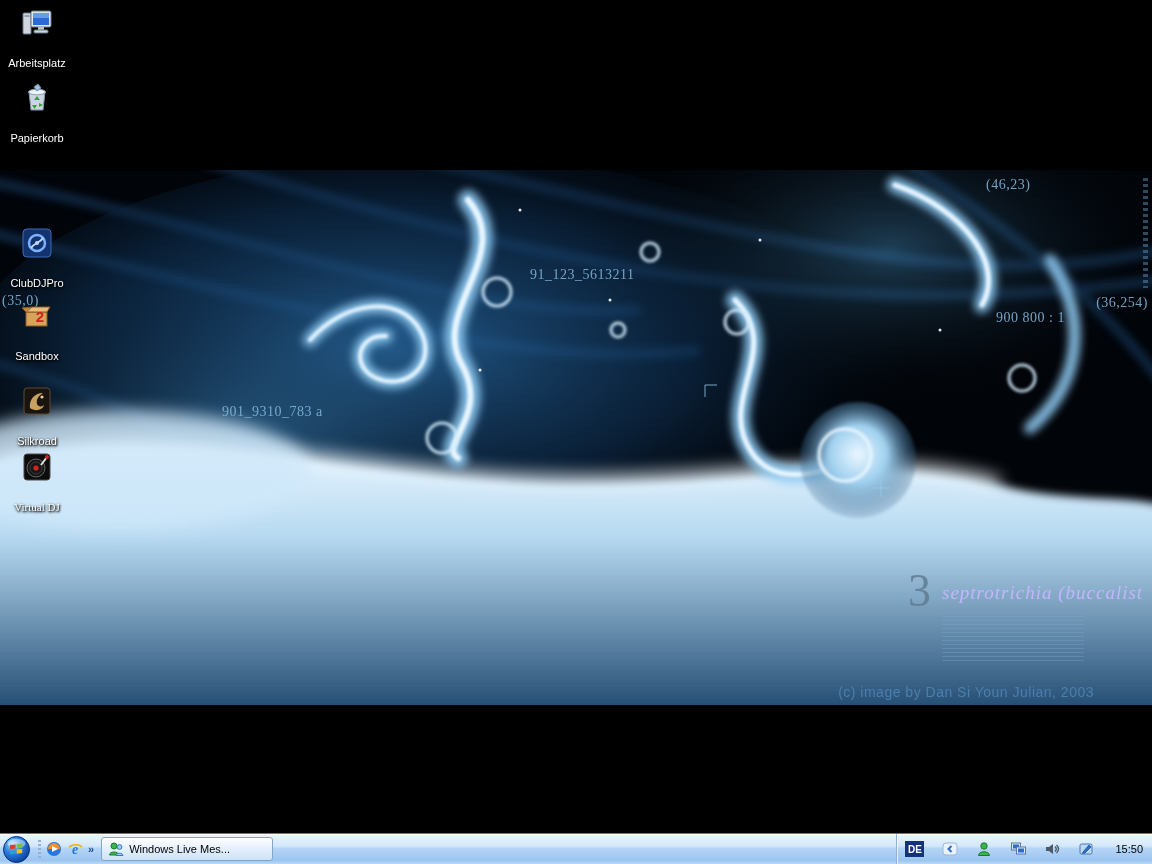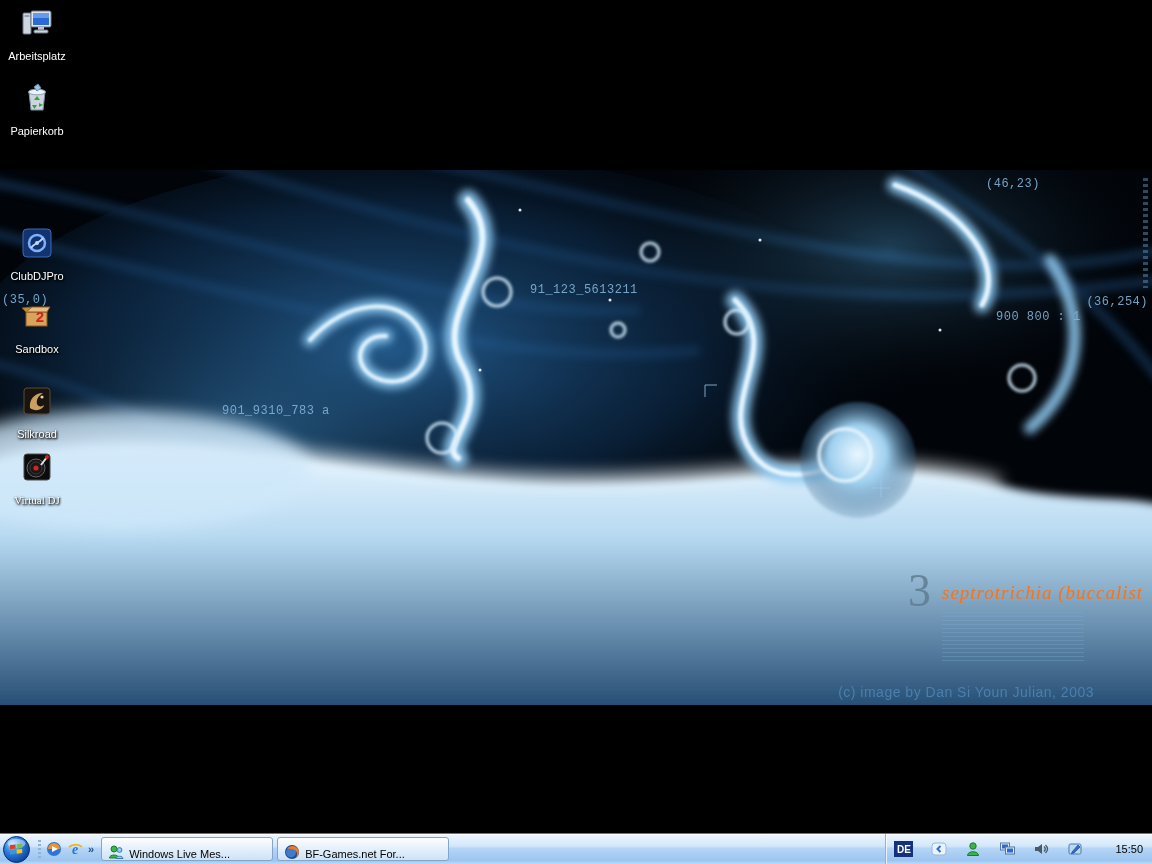--- a/index.html
+++ b/index.html
@@ -8,58 +8,58 @@
 
   
   #desktop{position:absolute;left:0;top:0;width:1152px;height:834px;background:#000;overflow:hidden;}
 
   .wallpaper{position:absolute;left:0;top:170px;width:1152px;height:535px;}
   .wp-svg{position:absolute;left:0;top:0;}
 
   .wp-glyph{position:absolute;left:908px;top:398px;font-family:"Liberation Serif",serif;
     font-size:46px;color:#5f7d92;opacity:.85;line-height:1;}
   .wp-title{position:absolute;left:942px;top:412px;font-family:"Liberation Serif",serif;
-    font-style:italic;font-size:19px;color:#f97316;letter-spacing:1px;white-space:nowrap;}
+    font-style:italic;font-size:19px;color:#c4b5fd;letter-spacing:1px;white-space:nowrap;}
   .wp-finetext{position:absolute;left:942px;top:442px;width:142px;height:52px;opacity:.55;
     background:repeating-linear-gradient(180deg,rgba(120,170,210,.65) 0 1px,transparent 1px 4px);}
   .wp-credit{position:absolute;right:58px;top:514px;font-size:14px;color:#4a7fae;letter-spacing:.5px;}
-  .wp-label{position:absolute;font-family:Liberation Mono, monospace;font-size:12px;
+  .wp-label{position:absolute;font-family:Liberation Serif, serif;font-size:14px;
     color:#7fb3d8;letter-spacing:.5px;opacity:.9;white-space:nowrap;}
   .wp-l0{left:986px;top:7px;} .wp-l1{left:2px;top:123px;} .wp-l2{right:4px;top:125px;}
-  .wp-l3{left:530px;top:113px;} .wp-l4{left:222px;top:234px;} .wp-l5{left:996px;top:140px;}
+  .wp-l3{left:530px;top:97px;} .wp-l4{left:222px;top:234px;} .wp-l5{left:996px;top:140px;}
   .wp-vertsim{position:absolute;right:4px;top:8px;width:5px;height:110px;opacity:.55;
     background:repeating-linear-gradient(180deg,rgba(110,160,200,.8) 0 3px,transparent 3px 6px);}
 
   
   .di{position:absolute;left:2px;width:70px;text-align:center;cursor:default;}
   .di .art{display:inline-block;height:34px;}
-  .di .lbl{margin-top:5px;font-size:11px;line-height:14px;color:#fff;
+  .di .lbl{margin-top:12px;font-size:11px;line-height:14px;color:#fff;
     text-shadow:1px 1px 2px #000,0 1px 3px #000;}
   .di0{top:6px;} .di1{top:81px;} .di2{top:148px;} .di3{top:226px;}
   .di4{top:299px;} .di5{top:384px;} .di6{top:450px;font-family:Liberation Serif, serif;} .di7{top:526px;}
 
   
   #taskbar{position:absolute;left:0;bottom:0;width:1152px;height:30px;display:flex;align-items:center;
     background:linear-gradient(180deg,#eef6fe 0%,#d3e7fa 40%,#b5d5f5 48%,#9cc5f0 88%,#bcdaf7 100%);
     border-top:1px solid #54799f;box-shadow:inset 0 1px 0 rgba(255,255,255,.9);}
   .start-orb{width:27px;height:27px;margin:0 4px 0 3px;border:none;background:none;padding:0;cursor:pointer;}
   .ql{display:flex;align-items:center;gap:5px;padding:0 7px 0 4px;height:100%;}
   .ql-handle{width:3px;height:18px;background:repeating-linear-gradient(180deg,#8fb2d8 0 2px,transparent 2px 4px);}
   .ql-chev{font-size:11px;color:#1c4f8e;font-weight:bold;cursor:pointer;}
-  .tbtn{width:158px;height:22px;display:flex;align-items:flex-end;gap:5px;padding:0 6px;margin-right:4px;
+  .tbtn{width:158px;height:22px;display:flex;align-items:center;gap:5px;padding:0 6px;margin-right:4px;
     border:1px solid #83a5c9;border-radius:3px;cursor:pointer;
     background:linear-gradient(180deg,#ffffff 0%,#e6f1fc 45%,#cde2f7 100%);
     box-shadow:inset 0 1px 0 #fff;font-size:11px;color:#000;overflow:hidden;white-space:nowrap;}
   .tbtn .tlab{overflow:hidden;text-overflow:clip;}
   .tray{margin-left:auto;display:flex;align-items:center;gap:18px;height:100%;padding:0 9px 0 8px;
     border-left:1px solid #8fb2d8;box-shadow:inset 1px 0 0 rgba(255,255,255,.7);}
   .lang{width:19px;height:16px;background:#13327b;color:#fff;font-size:10px;font-weight:bold;
     display:flex;align-items:center;justify-content:center;cursor:pointer;}
   .tico{width:16px;height:16px;display:inline-block;cursor:pointer;}
-  .clock{font-size:11px;color:#000;margin-left:14px;cursor:default;}
+  .clock{font-size:11px;color:#000;margin-left:3px;cursor:default;}
 </style>
 </head>
 <body>
 
 <div id="screen">
 
   <div id="desktop">
 
     <div class="wallpaper">
       <svg class="wp-svg" width="1152" height="535" viewBox="0 0 1152 535">
@@ -283,30 +283,20 @@
         <svg width="16" height="16" viewBox="0 0 16 16">
           <circle cx="6" cy="5" r="3" fill="#39b54a" stroke="#1d7a2a"></circle>
           <path d="M1.5,14 C1.5,10 10.5,10 10.5,14 Z" fill="#39b54a" stroke="#1d7a2a"></path>
           <circle cx="11.5" cy="6" r="2.4" fill="#8fd0ff" stroke="#3a7ab0"></circle>
           <path d="M8,14.5 C8,11.5 15,11.5 15,14.5 Z" fill="#8fd0ff" stroke="#3a7ab0"></path>
         </svg>
       </span>
       <span class="tlab">Windows Live Mes...</span>
     </div>
 
-    <div class="tbtn">
-      <span style="display:inline-flex;">
-        <svg width="16" height="16" viewBox="0 0 16 16">
-          <circle cx="8" cy="8" r="7" fill="#1b4a8f"></circle>
-          <circle cx="7" cy="8.5" r="5" fill="#3d7bd0"></circle>
-          <path d="M3,4.5 C5.5,1 12,1 14,5 C15.5,8 15,11.5 12,14 C14,10 13,6.5 9.5,5.5 C6.5,4.7 4.5,5 3,4.5 Z" fill="#f07a22"></path>
-        </svg>
-      </span>
-      <span class="tlab">BF-Games.net For...</span>
-    </div>
 
     <div class="tray">
       <span class="lang">DE</span>
       <span class="tico">
         <svg width="16" height="16" viewBox="0 0 16 16">
           <rect x="1" y="2" width="14" height="12" rx="3" fill="#eaf3fc" stroke="#9ab8d8"></rect>
           <path d="M9.5,5 L6.5,8 L9.5,11" stroke="#2a6fd0" stroke-width="2" fill="none"></path>
         </svg>
       </span>
       <span class="tico">

